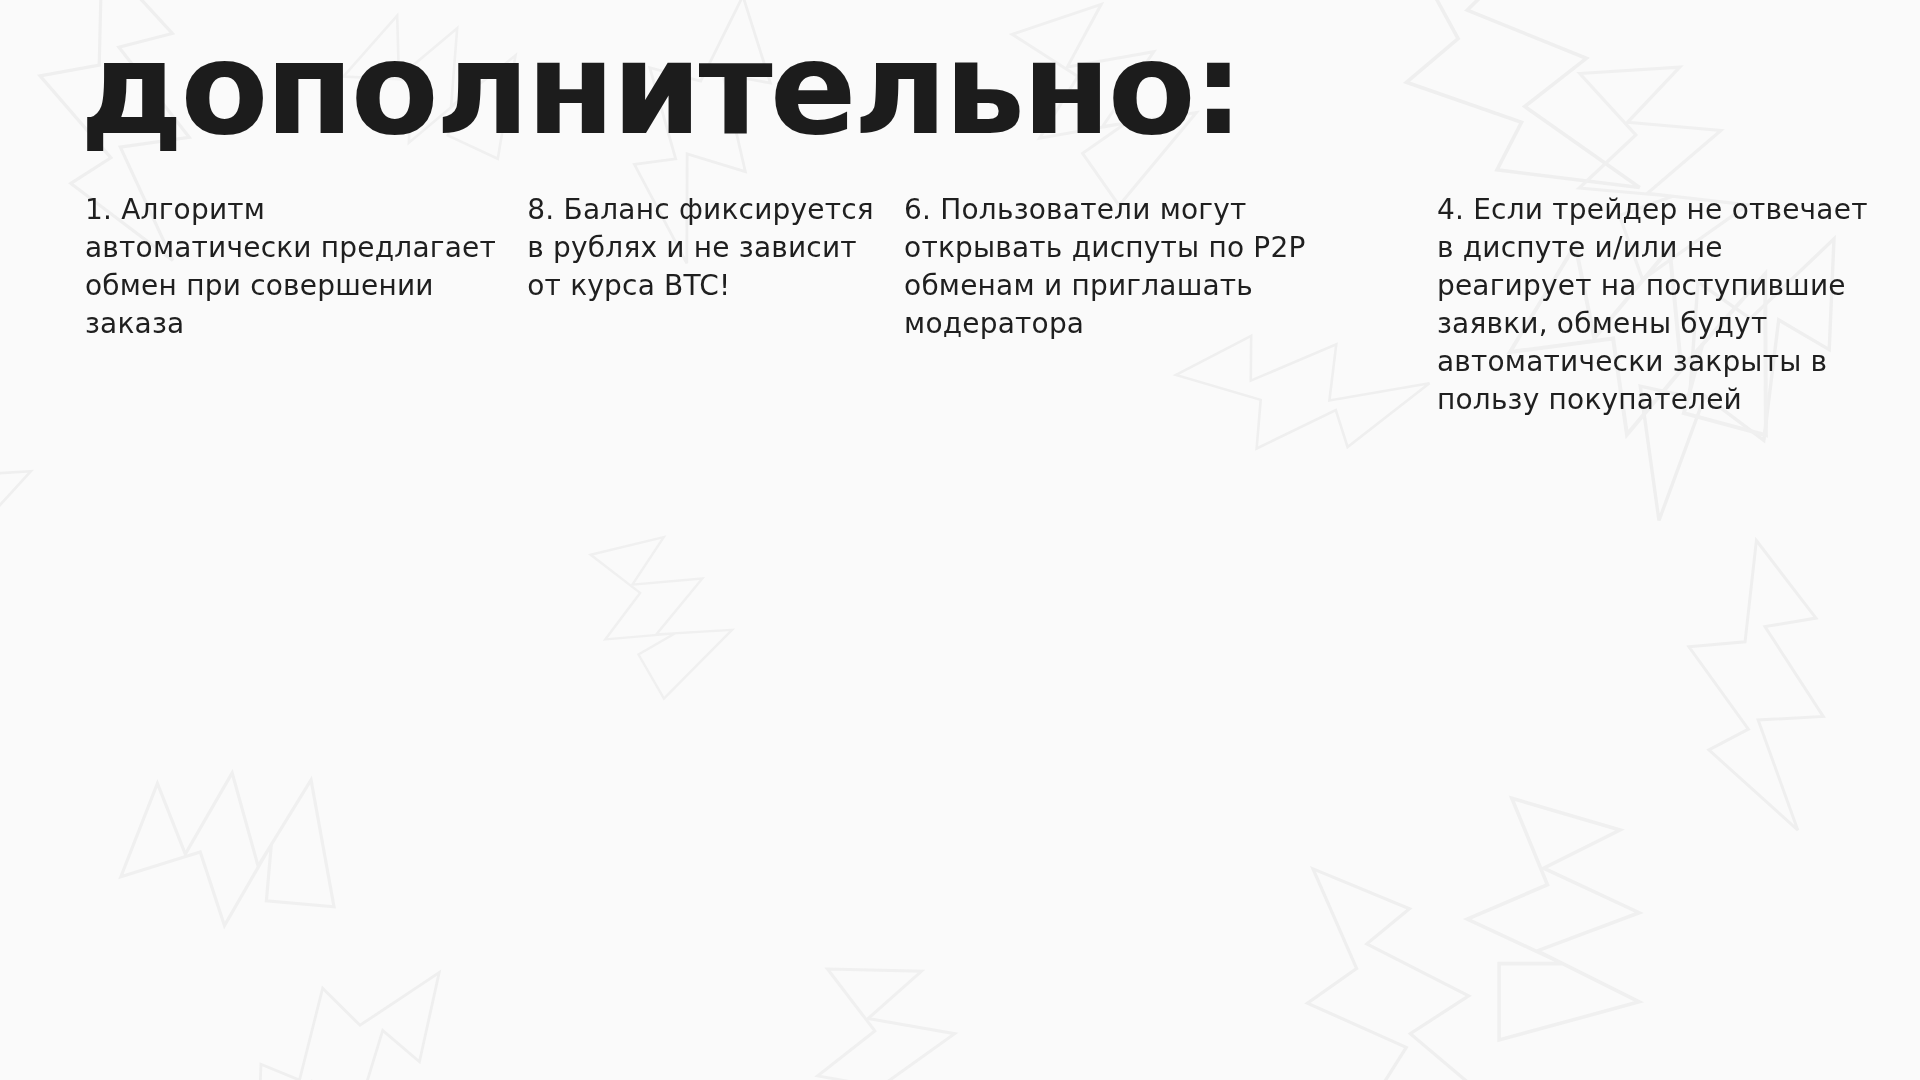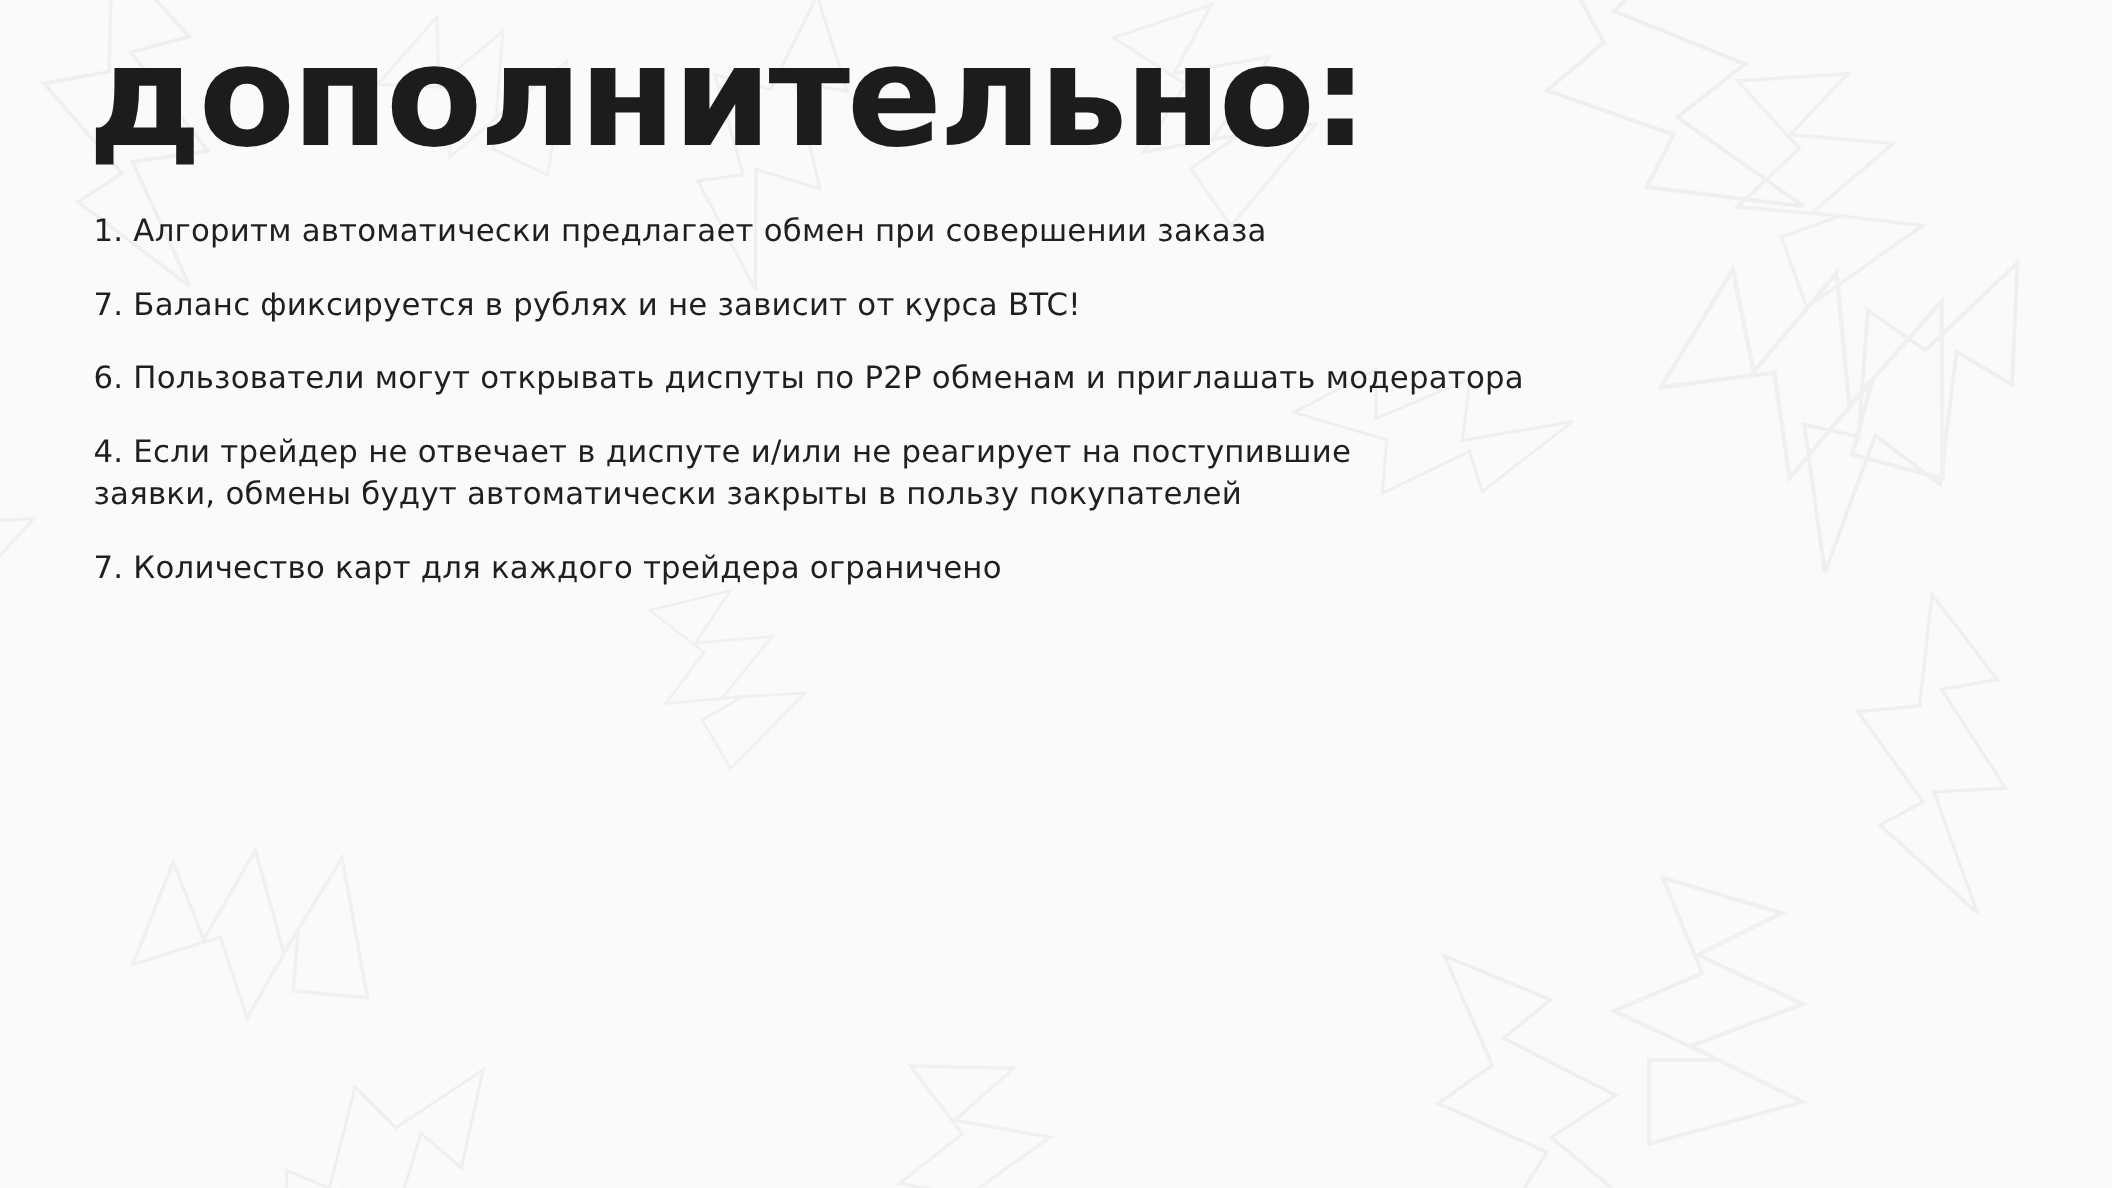--- a/index.html
+++ b/index.html
@@ -40,21 +40,21 @@
     font-weight: 800;
     letter-spacing: -3px;
     color: #1c1c1c;
   }
   .notes-list {
     position: absolute;
     left: 85px;
     top: 191px;
     right: 40px;
     display: flex;
-    flex-direction: column;
+    flex-direction: row;
     gap: 29px;
   }
   .list-item {
     margin: 0;
     font-size: 28px;
     line-height: 38px;
     font-weight: 400;
     letter-spacing: 0.2px;
     white-space: pre-line;
     color: #1f1f1f;
@@ -85,19 +85,18 @@
   <use href="#bolt" transform="translate(40,420) scale(1.3) rotate(100)"></use>
   <use href="#zig" transform="translate(600,520) scale(1.2) rotate(15)"></use>
   <use href="#bolt" transform="translate(1150,420) scale(1.3) rotate(-60)"></use>
 </svg>
 
 <main class="content">
   <h1 class="title">дополнительно:</h1>
 
   <div class="notes-list">
     <p class="list-item">1. Алгоритм автоматически предлагает обмен при совершении заказа</p>
-    <p class="list-item">7. Баланс фиксируется в рублях и не зависит от курса BTC!</p>
+    <p class="list-item">8. Баланс фиксируется в рублях и не зависит от курса BTC!</p>
     <p class="list-item">6. Пользователи могут открывать диспуты по P2P обменам и приглашать модератора</p>
     <p class="list-item">4. Если трейдер не отвечает в диспуте и/или не реагирует на поступившие
 заявки, обмены будут автоматически закрыты в пользу покупателей</p>
-    <p class="list-item">7. Количество карт для каждого трейдера ограничено</p>
   </div>
 </main>
 
 </body></html>

